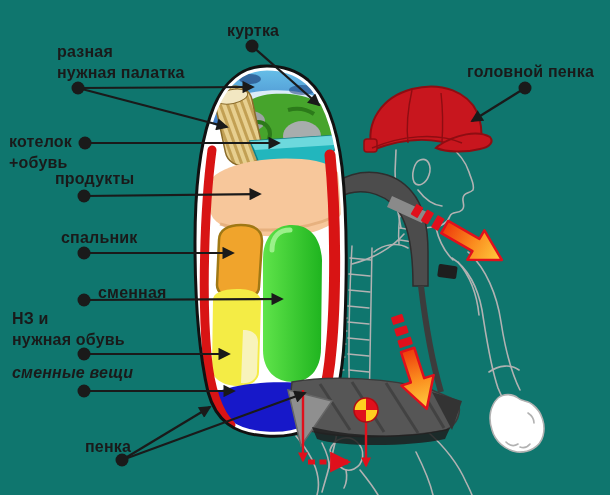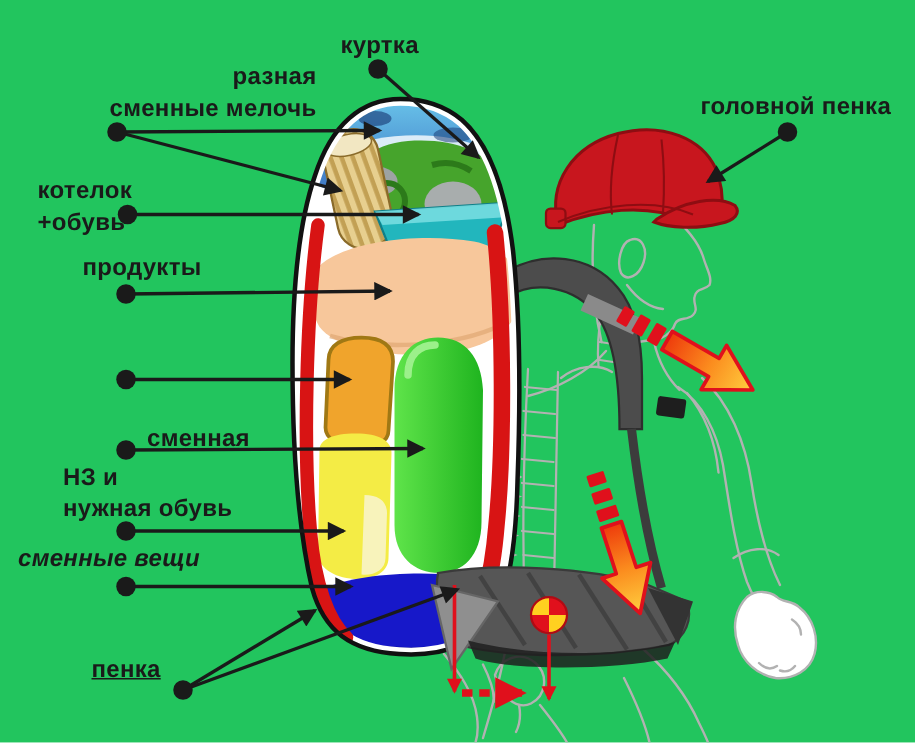--- a/index.html
+++ b/index.html
@@ -1,17 +1,17 @@
 <!DOCTYPE html>
 <html><head>
 <meta charset="utf-8">
 <style>
   html,body{margin:0;padding:0;background:#fff;}
   #stage{
-    position:relative;width:610px;height:495px;background:#22c55e;overflow:hidden;
+    position:relative;width:610px;height:495px;background:#0f766e;overflow:hidden;
     font-family:"Liberation Sans","DejaVu Sans",sans-serif;
   }
   #art{position:absolute;left:0;top:0;}
   .lbl{
     position:absolute;color:#1a1a1a;font-weight:700;font-size:16px;line-height:21px;
     white-space:nowrap;letter-spacing:.2px;
   }
   .lbl span{display:block;}
 </style>
 </head>
@@ -201,31 +201,32 @@
         <circle cx="84" cy="196" r="6.5"></circle>
         <circle cx="84" cy="253" r="6.5"></circle>
     <circle cx="84" cy="300" r="6.5"></circle>
         <circle cx="84" cy="354" r="6.5"></circle>
         <circle cx="84" cy="391" r="6.5"></circle>
     <circle cx="122" cy="460" r="6.5"></circle>
   </g>
 </svg>
 
 <div class="lbl" style="left:227px;top:20px;">куртка</div>
-<div class="lbl" style="left:73px;top:41px;text-align:right;">
+<div class="lbl" style="left:57px;top:41px;">
       <span>разная</span>
-      <span>сменные мелочь</span>
+      <span>нужная палатка</span>
     </div>
 <div class="lbl" style="left:467px;top:61px;">головной пенка</div>
-<div class="lbl" style="left:9px;top:117px;margin-left:16px;">
+<div class="lbl" style="left:9px;top:131px;">
       <span>котелок</span>
       <span>+обувь</span>
     </div>
 <div class="lbl" style="left:55px;top:168px;">продукты</div>
+<div class="lbl" style="left:61px;top:227px;">спальник</div>
 <div class="lbl" style="left:98px;top:282px;">сменная</div>
-<div class="lbl" style="left:12px;top:308px;margin-left:30px;">
+<div class="lbl" style="left:12px;top:308px;">
       <span>НЗ и</span>
       <span>нужная обувь</span>
     </div>
 <div class="lbl" style="left:12px;top:362px;font-style:italic;">сменные вещи</div>
-<div class="lbl" style="left:61px;top:436px;text-decoration:underline;">пенка</div>
+<div class="lbl" style="left:85px;top:436px;">пенка</div>
 
 </div>
 
 </body></html>

